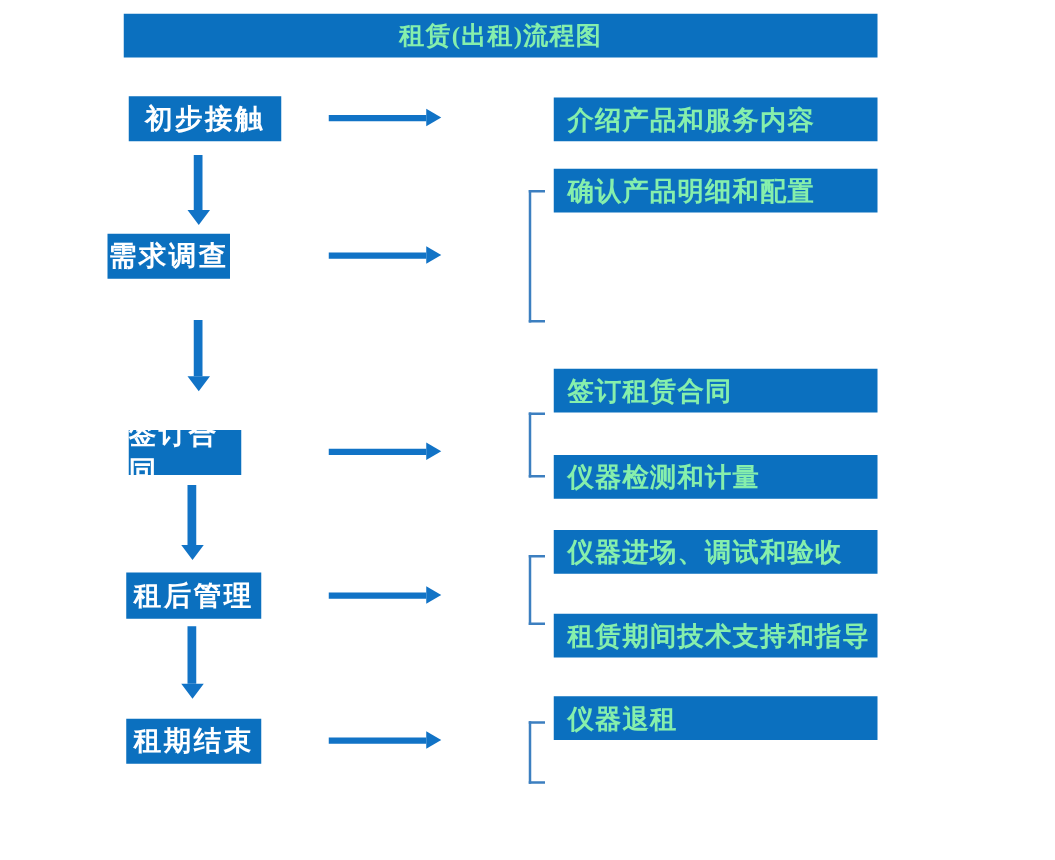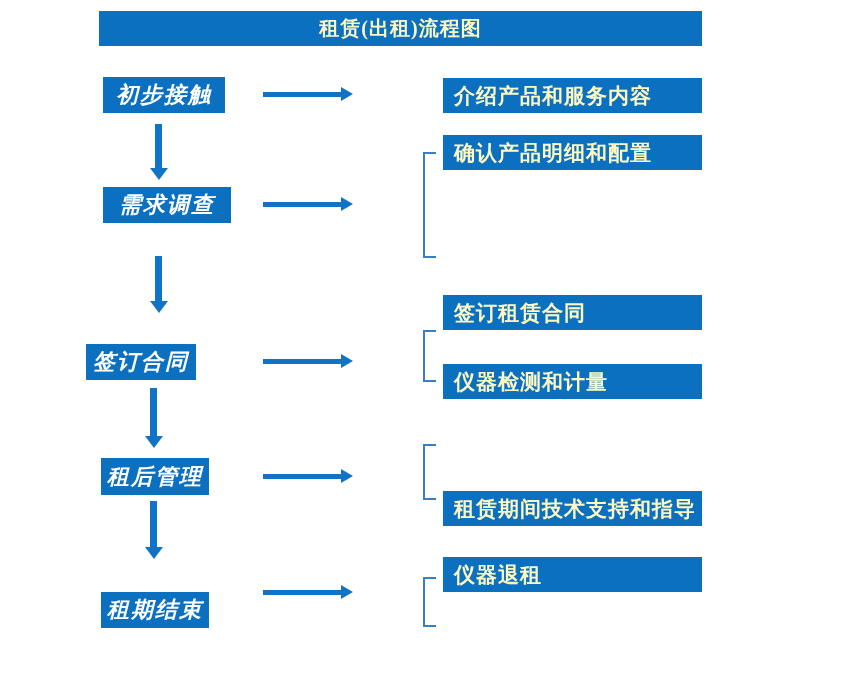--- a/index.html
+++ b/index.html
@@ -10,34 +10,33 @@
   html,body{margin:0;padding:0;background:#ffffff;}
   .canvas{
     position:relative;
     width:844px;height:688px;
     background:#ffffff;
     font-family:"Liberation Serif","DejaVu Serif",serif;
     overflow:hidden;
   }
   .title-bar{
     position:absolute;left:99px;top:11px;width:603px;height:35px;
-    background:var(--box-blue);color:#fef9c3;
+    background:var(--box-blue);color:#86efac;
     display:flex;align-items:center;justify-content:center;
     font-size:20px;font-weight:bold;letter-spacing:1px;
   }
   .stage{
     position:absolute;background:var(--box-blue);color:#fff;
     display:flex;align-items:center;justify-content:center;
     font-size:22px;font-weight:bold;letter-spacing:2px;
     box-sizing:border-box;
-    font-style:italic;
   }
   .detail{
     position:absolute;left:443px;width:259px;height:35px;
-    background:var(--box-blue);color:#fef9c3;
+    background:var(--box-blue);color:#86efac;
     display:flex;align-items:center;
     padding-left:11px;box-sizing:border-box;
     font-size:21px;font-weight:bold;letter-spacing:1px;
     white-space:nowrap;
   }
   .varrow{
     position:absolute;width:19px;
     display:flex;flex-direction:column;align-items:center;
   }
   .vshaft{width:7px;flex:1;background:var(--arrow-blue);}
@@ -67,24 +66,24 @@
   }
 </style>
 </head>
 <body>
 
 <div class="canvas">
 
   <div class="title-bar">租赁(出租)流程图</div>
 
   <div class="stage" style="left:103px;top:77px;width:122px;height:36px">初步接触</div>
-  <div class="stage" style="left:103px;top:187px;width:128px;height:36px">需求调查</div>
-  <div class="stage" style="left:86px;top:344px;width:110px;height:36px">签订合同</div>
+  <div class="stage" style="left:86px;top:187px;width:98px;height:36px">需求调查</div>
+  <div class="stage" style="left:103px;top:344px;width:90px;height:36px">签订合同</div>
   <div class="stage" style="left:101px;top:458px;width:108px;height:37px">租后管理</div>
-  <div class="stage" style="left:101px;top:592px;width:108px;height:36px">租期结束</div>
+  <div class="stage" style="left:101px;top:575px;width:108px;height:36px">租期结束</div>
 
   <div class="varrow" style="left:149px;top:124px;height:56px">
     <div class="vshaft"></div>
     <div class="vhead"></div>
   </div>
   <div class="varrow" style="left:149px;top:256px;height:57px">
     <div class="vshaft"></div>
     <div class="vhead"></div>
   </div>
   <div class="varrow" style="left:144px;top:388px;height:60px">
@@ -119,16 +118,17 @@
 
   <div class="bracket" style="top:152px;height:106px"></div>
   <div class="bracket" style="top:330px;height:52px"></div>
   <div class="bracket" style="top:444px;height:56px"></div>
   <div class="bracket" style="top:577px;height:50px"></div>
 
   <div class="detail" style="top:78px">介绍产品和服务内容</div>
   <div class="detail" style="top:135px">确认产品明细和配置</div>
   <div class="detail" style="top:295px">签订租赁合同</div>
   <div class="detail" style="top:364px">仪器检测和计量</div>
+  <div class="detail" style="top:424px">仪器进场、调试和验收</div>
   <div class="detail" style="top:491px">租赁期间技术支持和指导</div>
   <div class="detail" style="top:557px">仪器退租</div>
 
 </div>
 
 </body></html>

